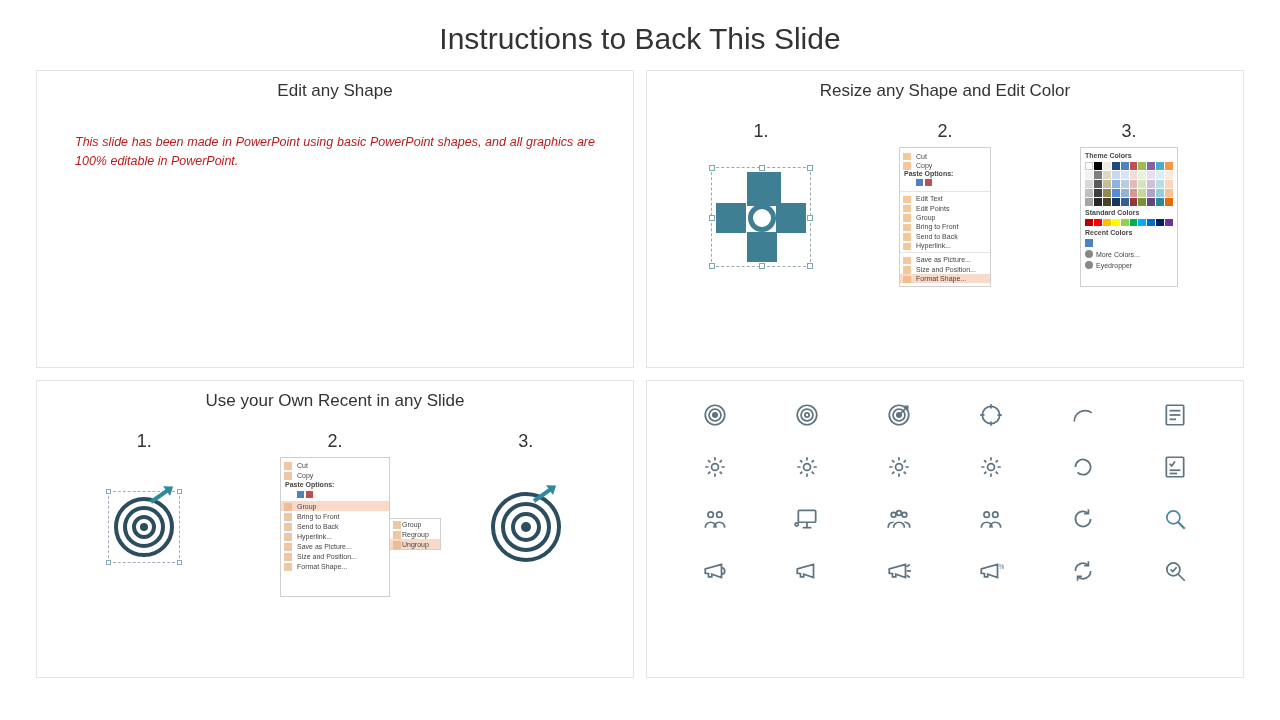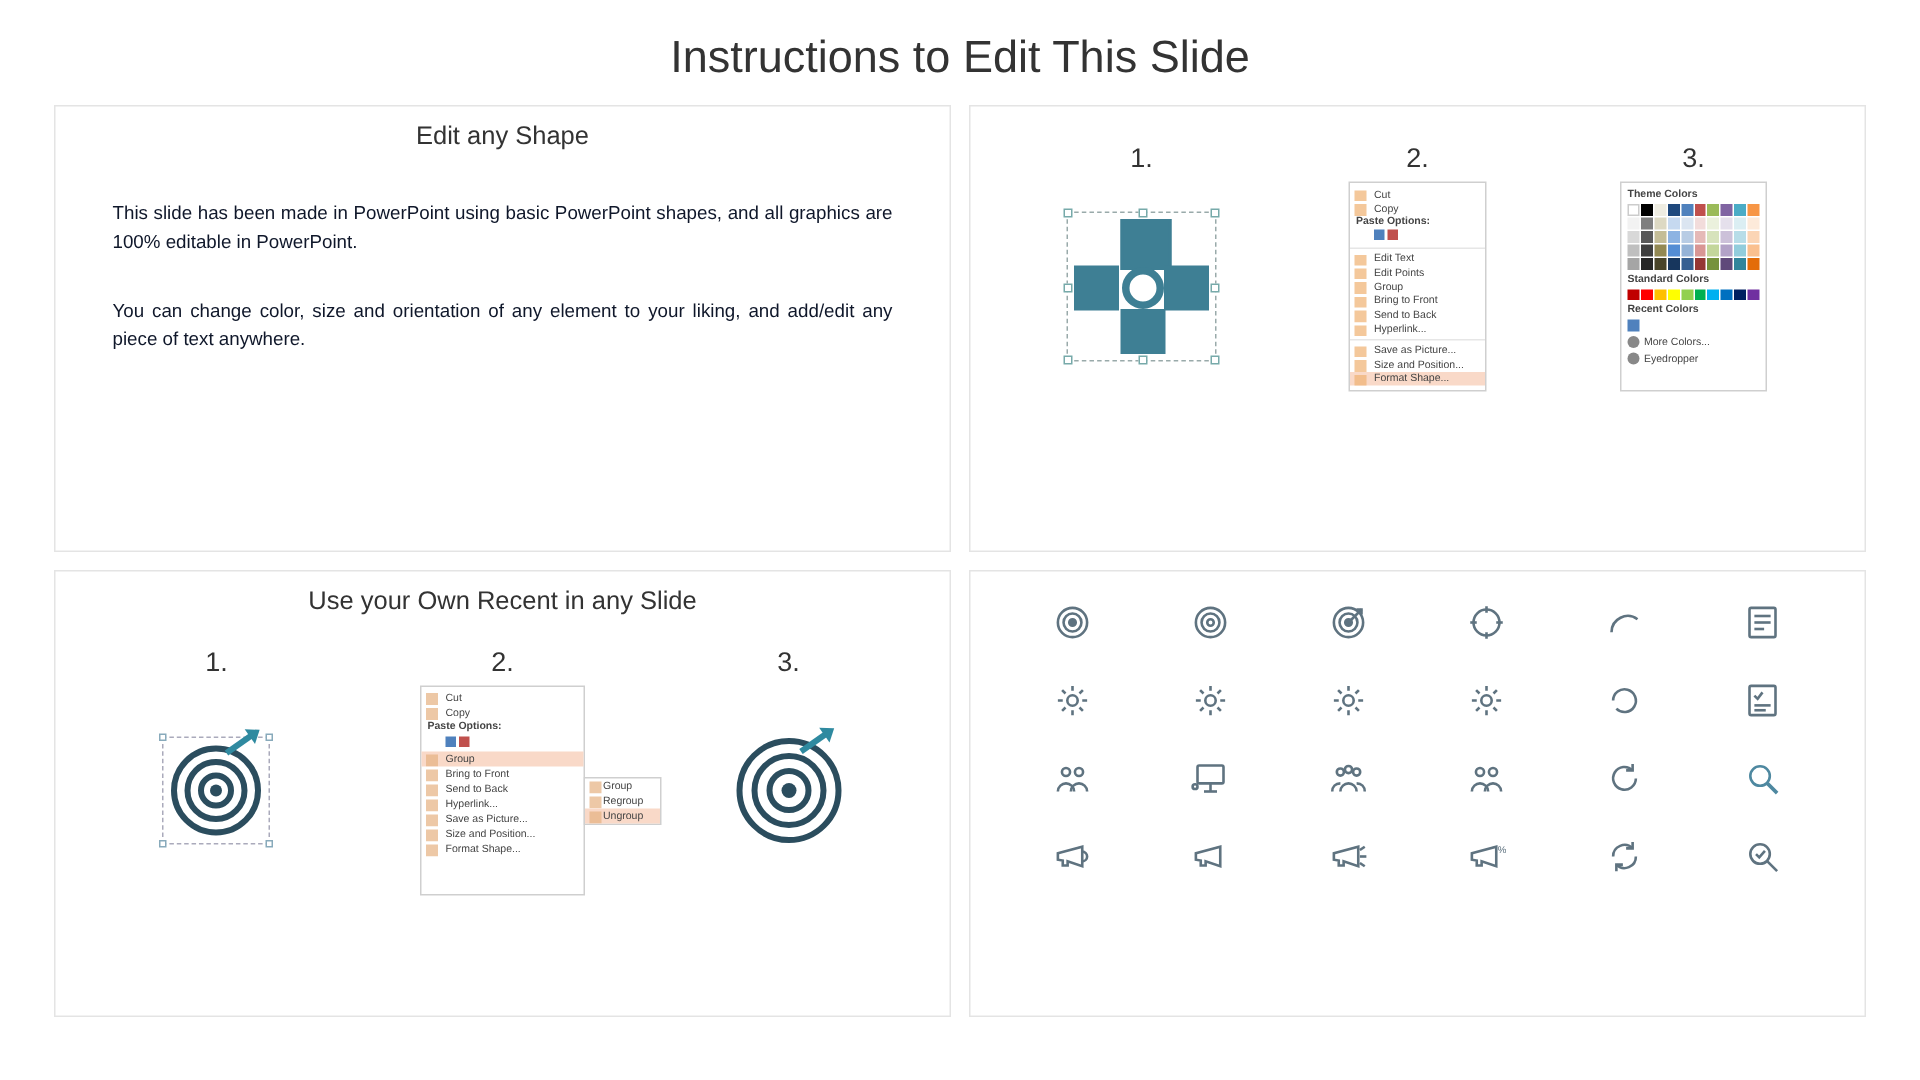--- a/index.html
+++ b/index.html
@@ -43,21 +43,22 @@
   }
   .subtitle {
     font-size: 11px;
     font-style: italic;
     color: #666;
     text-align: center;
     margin-bottom: 8px;
   }
   .body-text {
     font-size: 12.5px;
-    color: #0f172a;
+    font-style: italic;
+    color: #b91c1c;
     line-height: 1.55;
     text-align: justify;
     max-width: 520px;
   }
   .body-text p { margin-top: 26px; }
 
   .steps-row {
     display: flex;
     justify-content: space-around;
     align-items: flex-start;
@@ -201,33 +202,33 @@
 
   
   .c-a{background:#c0504d}.c-b{background:#4f81bd}.c-c{background:#9bbb59}.c-d{background:#8064a2}
   .c-e{background:#4bacc6}.c-f{background:#f79646}.c-g{background:#1f497d}.c-h{background:#000}
   .c-i{background:#fff;border:1px solid #ccc}.c-j{background:#eeece1}
   .c-k{background:#ff0}
 </style>
 </head>
 <body>
 
-<h1 class="page-title">Instructions to Edit This Slide</h1>
+<h1 class="page-title">Instructions to Back This Slide</h1>
 
 <div class="grid">
 
   <div class="panel">
     <div class="panel-title">Edit any Shape</div>
     <div class="body-text">
       <p>This slide has been made in PowerPoint using basic PowerPoint shapes, and all graphics are 100% editable in PowerPoint.</p>
-      <p>You can change color, size and orientation of any element to your liking, and add/edit any piece of text anywhere.</p>
     </div>
   </div>
 
   <div class="panel">
+    <div class="panel-title">Resize any Shape and Edit Color</div>
     <div class="steps-row">
       <div class="step">
         <div class="step-num">1.</div>
         <div class="thumb">
           <div class="t-selected">
             <span class="sq-l"></span>
               <span class="sq-r"></span>
               <span class="ring"></span>
             <span class="handle h1"></span>
               <span class="handle h2"></span>

